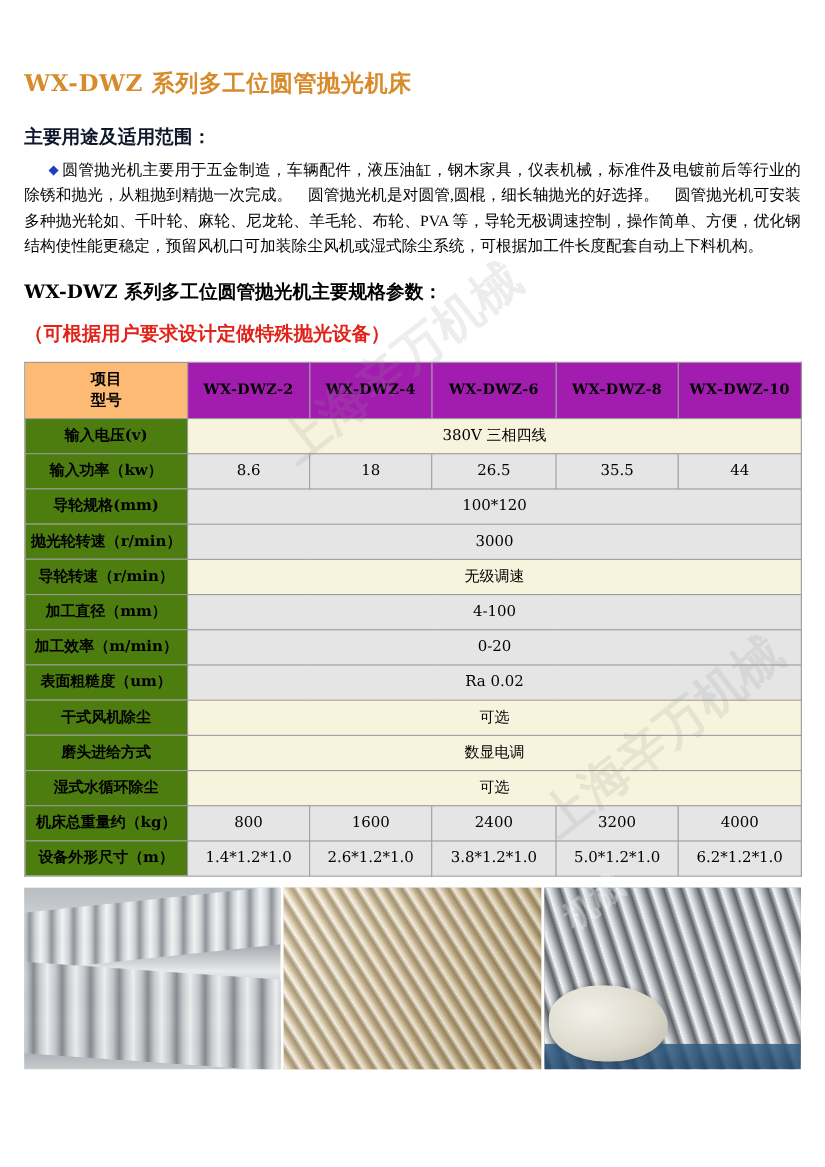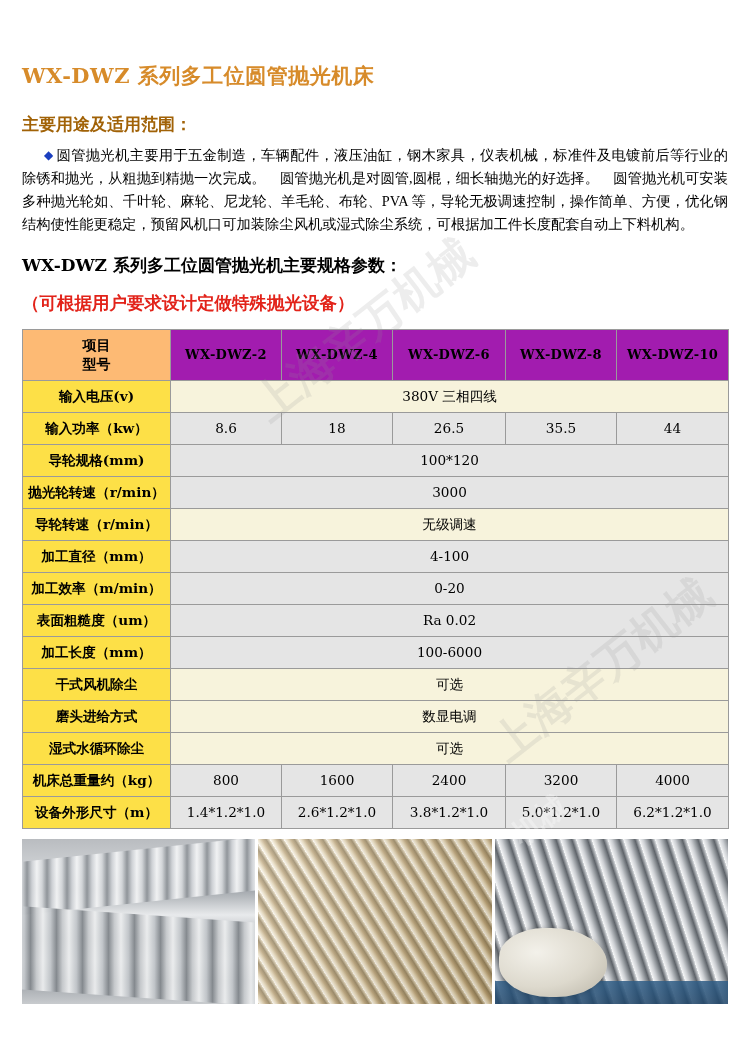--- a/index.html
+++ b/index.html
@@ -30,21 +30,21 @@
     font-weight: bold;
     color: #d78b2a;
     letter-spacing: 0.5px;
   }
   .section-head {
     margin: 0;
     padding-top: 23px;
     font-family: "DejaVu Serif", "Liberation Serif", serif;
     font-size: 17px;
     font-weight: bold;
-    color: #a16207;
+    color: #0f172a;
   }
   .para {
     margin: 0;
     padding-top: 8px;
     font-size: 14.3px;
     line-height: 1.62;
     text-align: justify;
     color: #000;
   }
   .para .bullet {
@@ -122,21 +122,21 @@
     font-family: "DejaVu Sans Mono", monospace;
   }
   .hdr-stack {
     display: flex;
     flex-direction: column;
     align-items: center;
     justify-content: center;
     line-height: 1.35;
   }
   td.rowlabel {
-    background: #fde047;
+    background: #4d7c0f;
     font-weight: bold;
     font-size: 13.6px;
     width: 148px;
     height: 25px;
     margin-top: 12px;
   }
   td.val {
     background: #e5e5e5;
     font-size: 13.6px;
     font-family: "DejaVu Sans Mono", monospace;
@@ -327,24 +327,20 @@
       <tr>
         <td class="rowlabel">加工效率（m/min）</td>
         <td class="val" colspan="5">0-20</td>
       </tr>
 
       <tr>
         <td class="rowlabel">表面粗糙度（um）</td>
         <td class="val" colspan="5">Ra 0.02</td>
       </tr>
 
-      <tr>
-        <td class="rowlabel">加工长度（mm）</td>
-        <td class="val" colspan="5">100-6000</td>
-      </tr>
 
       <tr>
         <td class="rowlabel">干式风机除尘</td>
         <td class="val-cjk" colspan="5">可选</td>
       </tr>
 
       <tr>
         <td class="rowlabel">磨头进给方式</td>
         <td class="val-cjk" colspan="5">数显电调</td>
       </tr>

